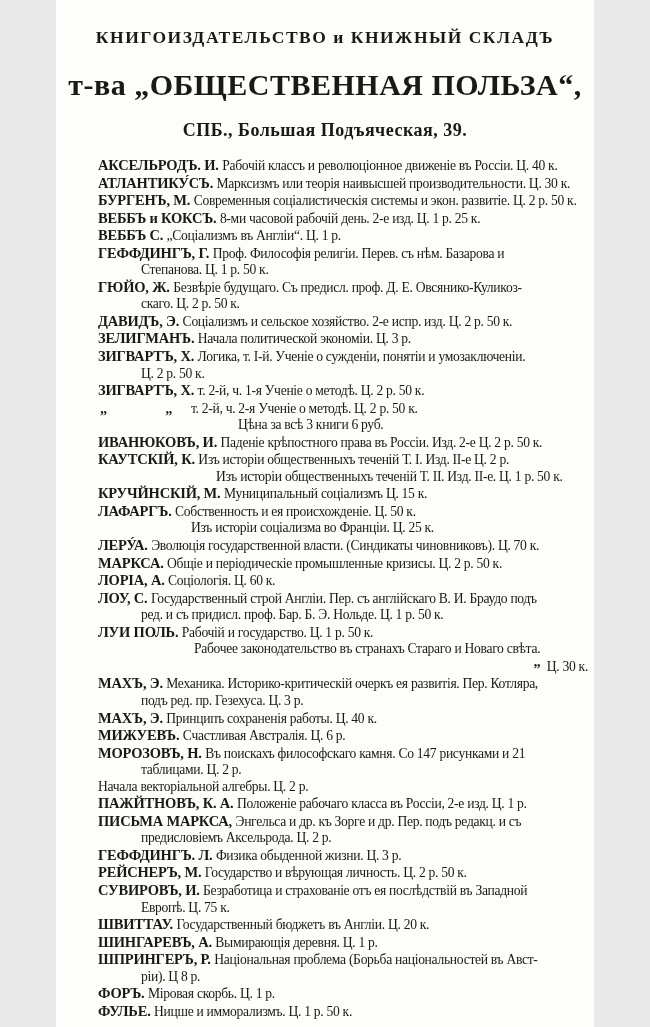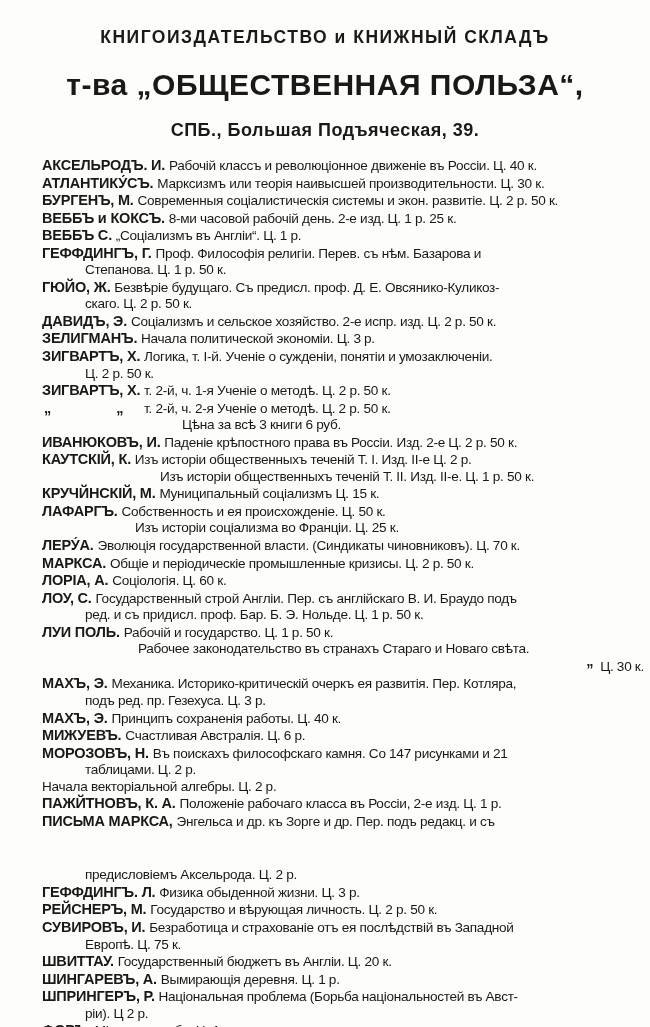--- a/index.html
+++ b/index.html
@@ -1,22 +1,22 @@
 <!DOCTYPE html>
 <html lang="ru" style="--paper: #fdfdfc; --ink: #1b1916;"><head>
 <meta charset="utf-8">
 <style>
   html,body{margin:0;padding:0;background:#e9e9e9;}
   .page{
     position:relative;
-    width:650px;height:1027px;
+    width:538px;height:1027px;
     margin:0 auto;
     background:var(--paper,#fdfdfc);
     color:var(--ink,#1b1916);
-    font-family:Liberation Sans, sans-serif;
+    font-family:Liberation Serif, serif;
     overflow:hidden;
     box-sizing:border-box;
   }
   header{text-align:center;}
   .h1{
     padding-top:27px;
     font-size:17.5px;font-weight:bold;letter-spacing:1.5px;
     white-space:pre;
   }
   .h2{
@@ -91,25 +91,25 @@
       <div class="line" style="margin-left: 26px; text-align: right;"><span class="b up">„</span><span class="t">  Ц. 30 к.</span></div>
       <div class="line"><span class="b">МАХЪ, Э. </span><span class="t">Механика. Историко-критическій очеркъ ея развитія. Пер. Котляра,</span></div>
       <div class="line" style="margin-left: 43px;"><span class="t">подъ ред. пр. Гезехуса. Ц. 3 р.</span></div>
       <div class="line"><span class="b">МАХЪ, Э. </span><span class="t">Принципъ сохраненія работы. Ц. 40 к.</span></div>
       <div class="line"><span class="b">МИЖУЕВЪ. </span><span class="t">Счастливая Австралія. Ц. 6 р.</span></div>
       <div class="line"><span class="b">МОРОЗОВЪ, Н. </span><span class="t">Въ поискахъ философскаго камня. Со 147 рисунками и 21</span></div>
       <div class="line" style="margin-left: 43px;"><span class="t">таблицами. Ц. 2 р.</span></div>
       <div class="line" style=""><span class="t">Начала векторіальной алгебры. Ц. 2 р.</span></div>
       <div class="line"><span class="b">ПАЖЙТНОВЪ, К. А. </span><span class="t">Положеніе рабочаго класса въ Россіи, 2-е изд. Ц. 1 р.</span></div>
       <div class="line"><span class="b">ПИСЬМА МАРКСА, </span><span class="t">Энгельса и др. къ Зорге и др. Пер. подъ редакц. и съ</span></div>
-      <div class="line" style="margin-left: 43px; margin-top: 37px;"><span class="t">предисловіемъ Аксельрода. Ц. 2 р.</span></div>
+      <div class="line" style="margin-left: 43px;"><span class="t">предисловіемъ Аксельрода. Ц. 2 р.</span></div>
       <div class="line"><span class="b">ГЕФФДИНГЪ. Л. </span><span class="t">Физика обыденной жизни. Ц. 3 р.</span></div>
       <div class="line"><span class="b">РЕЙСНЕРЪ, М. </span><span class="t">Государство и вѣрующая личность. Ц. 2 р. 50 к.</span></div>
       <div class="line"><span class="b">СУВИРОВЪ, И. </span><span class="t">Безработица и страхованіе отъ ея послѣдствій въ Западной</span></div>
       <div class="line" style="margin-left: 43px;"><span class="t">Европѣ. Ц. 75 к.</span></div>
       <div class="line"><span class="b">ШВИТТАУ. </span><span class="t">Государственный бюджетъ въ Англіи. Ц. 20 к.</span></div>
       <div class="line"><span class="b">ШИНГАРЕВЪ, А. </span><span class="t">Вымирающія деревня. Ц. 1 р.</span></div>
       <div class="line"><span class="b">ШПРИНГЕРЪ, Р. </span><span class="t">Національная проблема (Борьба національностей въ Авст-</span></div>
-      <div class="line" style="margin-left: 43px;"><span class="t">ріи). Ц 2 р.</span></div>
+      <div class="line" style="margin-left: 43px;"><span class="t">ріи). Ц 8 р.</span></div>
       <div class="line"><span class="b">ФОРЪ. </span><span class="t">Міровая скорбь. Ц. 1 р.</span></div>
       <div class="line"><span class="b">ФУЛЬЕ. </span><span class="t">Ницше и имморализмъ. Ц. 1 р. 50 к.</span></div>
     </main>
 </div>
 
 </body></html>

